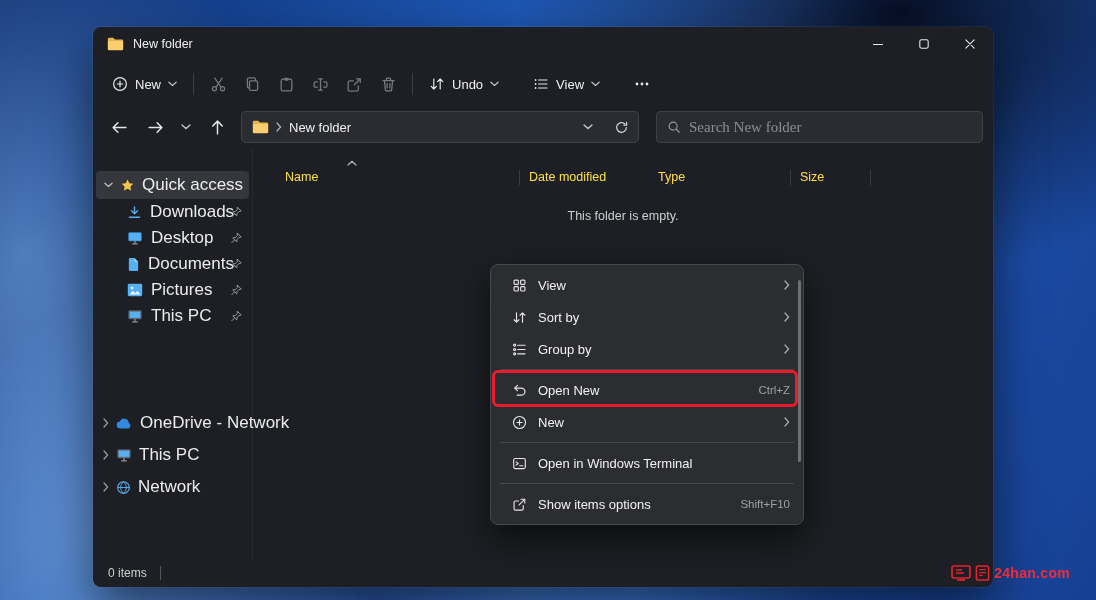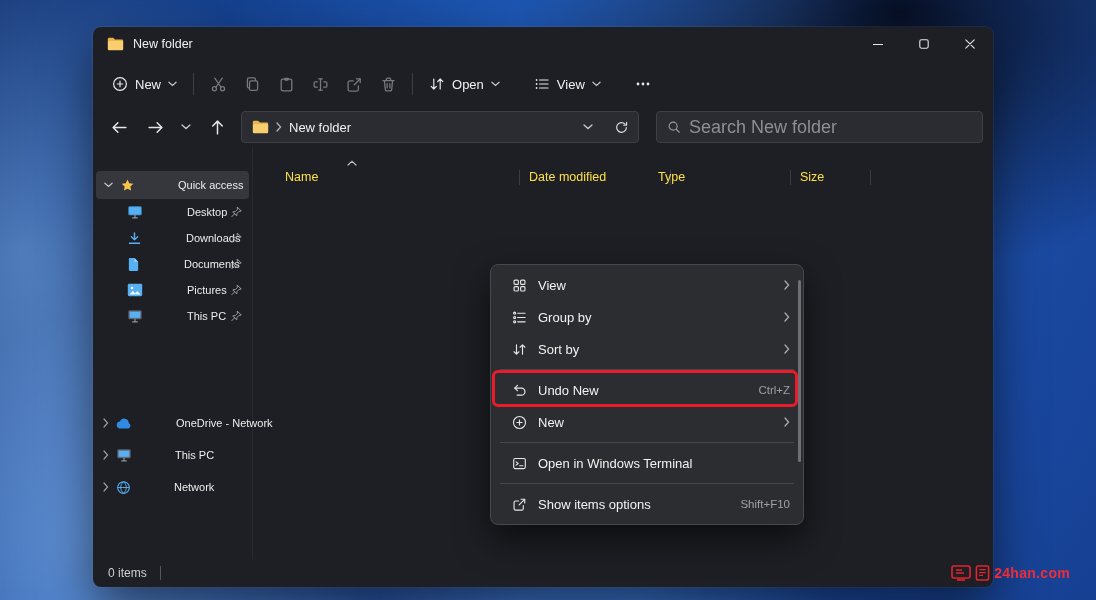--- a/index.html
+++ b/index.html
@@ -39,29 +39,29 @@
   .navrow { height:40px; display:flex; align-items:center; padding:0 10px; gap:4px; flex:none; }
   .nav-btn { width:32px; height:32px; display:flex; align-items:center; justify-content:center; border-radius:4px; }
   .nav-btn.small { width:22px; }
   .addressbar { width:398px; height:32px; background:#2a2c31; border:1px solid #3e4046; border-radius:4px;
     display:flex; align-items:center; padding:0 4px 0 10px; gap:7px; margin-left:4px; }
   .addr-text { font-size:13px; color:#f0f0f0; white-space:nowrap; }
   .addr-spacer { flex:1; }
   .addr-btn { width:26px; height:26px; display:flex; align-items:center; justify-content:center; border-radius:4px; }
   .searchbar { flex:1; height:32px; background:#2a2c31; border:1px solid #3e4046; border-radius:4px;
     display:flex; align-items:center; padding:0 10px; gap:8px; margin-left:13px; }
-  .search-input { flex:1; background:transparent; border:none; outline:none; color:#fef9c3; font-size:18px; font-family:Liberation Sans, sans-serif; }
+  .search-input { flex:1; background:transparent; border:none; outline:none; color:#fef9c3; font-size:15px; font-family:Liberation Serif, serif; }
   .search-input::placeholder { color:#8d8f94; }
 
   .body { flex:1; display:flex; min-height:0; }
   .sidebar { width:160px; flex:none; padding-top:24px; position:relative;
     border-right:1px solid rgba(255,255,255,.05); }
   .qa-row { height:28px; display:flex; align-items:center; gap:7px; margin:0 3px; padding:0 8px;
     background:#35373c; border-radius:4px; }
-  .side-label { font-size:11px; color:#ececec; white-space:nowrap;margin-left:36px; }
+  .side-label { font-size:17px; color:#ececec; white-space:nowrap; }
   .side-row { height:26px; display:flex; align-items:center; gap:8px; padding-left:34px; position:relative; }
   .side-row .pin { position:absolute; right:9px; top:50%; transform:translateY(-50%); display:flex; }
   .tree-gap { height:78px; }
   .tree-row { height:32px; display:flex; align-items:center; gap:7px; padding-left:10px; }
 
   .main { flex:1; position:relative; }
   .col-headers { position:absolute; left:8px; right:6px; top:18px; height:26px; font-size:12.5px; color:#fde047; }
   .col-label { position:absolute; top:5px; white-space:nowrap; }
   .col-sep { position:absolute; top:5px; width:1px; height:15px; background:#3c3d42; }
   .sort-caret { position:absolute; top:-5px; left:86px; display:flex; }
@@ -199,21 +199,21 @@
           </span>
       </div>
       <div class="tb-sep"></div>
       <div class="tb-btn">
         <span style="display:flex">
             <svg width="16" height="16" viewBox="0 0 16 16" fill="none" stroke="#e8e8e8" stroke-width="1.2" stroke-linecap="round" stroke-linejoin="round">
               <path d="M4.8 3v10M4.8 13L2.2 10.4M4.8 13l2.6-2.6"></path>
               <path d="M11.2 13V3M11.2 3L8.6 5.6M11.2 3l2.6 2.6"></path>
             </svg>
           </span>
-        <span>Open</span>
+        <span>Undo</span>
         <span style="display:flex">
             <svg width="9" height="6" viewBox="0 0 10 6">
               <path d="M1 1l4 3.6L9 1" fill="none" stroke="#c8c8c8" stroke-width="1.3" stroke-linecap="round"></path>
             </svg>
           </span>
       </div>
       <div class="tb-gap"></div>
       <div class="tb-btn">
         <span style="display:flex">
             <svg width="16" height="16" viewBox="0 0 16 16" fill="none" stroke="#e8e8e8" stroke-width="1.2" stroke-linecap="round">
@@ -323,41 +323,41 @@
           <span style="display:flex">
               <svg width="15" height="15" viewBox="0 0 16 16">
                 <path d="M8 1.6l1.9 3.9 4.3.6-3.1 3 .7 4.3L8 11.4l-3.8 2 .7-4.3-3.1-3 4.3-.6z" fill="#f6c64c"></path>
               </svg>
             </span>
           <span class="side-label">Quick access</span>
         </div>
 
         <div class="side-row">
           <span style="display:flex">
-              <svg width="16" height="16" viewBox="0 0 16 16">
-                <rect x="1.6" y="2.6" width="12.8" height="8.4" rx="1" fill="#57b0f2" stroke="#2e7cc0" stroke-width=".7"></rect>
-                <path d="M5.6 13.8h4.8M8 11v2.8" stroke="#8f9298" stroke-width="1.2" stroke-linecap="round"></path>
-              </svg>
-            </span>
-          <span class="side-label">Desktop</span>
+              <svg width="15" height="15" viewBox="0 0 16 16" fill="none" stroke="#57b0f2" stroke-width="1.5" stroke-linecap="round" stroke-linejoin="round">
+                <path d="M8 2v7.4M8 9.4L4.6 6M8 9.4L11.4 6"></path>
+                <path d="M2.6 13h10.8"></path>
+              </svg>
+            </span>
+          <span class="side-label">Downloads</span>
           <span class="pin">
               <svg width="13" height="13" viewBox="0 0 16 16" fill="none" stroke="#9b9da2" stroke-width="1.2" stroke-linecap="round" stroke-linejoin="round">
                 <path d="M9.2 2.2l4.6 4.6-2.9.7-2.2 2.2-.4 3.1-4.9-4.9 3.1-.4 2.2-2.2z"></path>
                 <path d="M5.4 10.6L2.2 13.8"></path>
               </svg>
             </span>
         </div>
         <div class="side-row">
           <span style="display:flex">
-              <svg width="15" height="15" viewBox="0 0 16 16" fill="none" stroke="#57b0f2" stroke-width="1.5" stroke-linecap="round" stroke-linejoin="round">
-                <path d="M8 2v7.4M8 9.4L4.6 6M8 9.4L11.4 6"></path>
-                <path d="M2.6 13h10.8"></path>
-              </svg>
-            </span>
-          <span class="side-label">Downloads</span>
+              <svg width="16" height="16" viewBox="0 0 16 16">
+                <rect x="1.6" y="2.6" width="12.8" height="8.4" rx="1" fill="#57b0f2" stroke="#2e7cc0" stroke-width=".7"></rect>
+                <path d="M5.6 13.8h4.8M8 11v2.8" stroke="#8f9298" stroke-width="1.2" stroke-linecap="round"></path>
+              </svg>
+            </span>
+          <span class="side-label">Desktop</span>
           <span class="pin">
               <svg width="13" height="13" viewBox="0 0 16 16" fill="none" stroke="#9b9da2" stroke-width="1.2" stroke-linecap="round" stroke-linejoin="round">
                 <path d="M9.2 2.2l4.6 4.6-2.9.7-2.2 2.2-.4 3.1-4.9-4.9 3.1-.4 2.2-2.2z"></path>
                 <path d="M5.4 10.6L2.2 13.8"></path>
               </svg>
             </span>
         </div>
         <div class="side-row">
           <span style="display:flex">
               <svg width="13" height="15" viewBox="0 0 14 16">
@@ -461,20 +461,21 @@
             </span>
           <span class="col-label" style="left:24px">Name</span>
           <span class="col-sep" style="left:258px"></span>
           <span class="col-label" style="left:268px">Date modified</span>
           <span class="col-sep" style="left:409px"></span>
           <span class="col-label" style="left:397px">Type</span>
           <span class="col-sep" style="left:529px"></span>
           <span class="col-label" style="left:539px">Size</span>
           <span class="col-sep" style="left:609px"></span>
         </div>
+        <div class="empty-msg">This folder is empty.</div>
       </div>
     </div>
 
     <div class="statusbar">
       <span>0 items</span>
       <span class="status-sep"></span>
     </div>
   </div>
 
   <div class="context-menu">
@@ -489,57 +490,57 @@
         </span>
       <span class="menu-label">View</span>
       <span class="mi-chevron">
           <svg width="6" height="10" viewBox="0 0 6 10">
             <path d="M1 1l3.6 4L1 9" fill="none" stroke="#b0b0b0" stroke-width="1.2" stroke-linecap="round"></path>
           </svg>
         </span>
     </div>
     <div class="menu-item">
       <span class="mi">
+          <svg width="15" height="15" viewBox="0 0 16 16" fill="none" stroke="#e6e6e6" stroke-width="1.2" stroke-linecap="round" stroke-linejoin="round">
+            <path d="M4.8 3v10M4.8 13L2.2 10.4M4.8 13l2.6-2.6"></path>
+            <path d="M11.2 13V3M11.2 3L8.6 5.6M11.2 3l2.6 2.6"></path>
+          </svg>
+        </span>
+      <span class="menu-label">Sort by</span>
+      <span class="mi-chevron">
+          <svg width="6" height="10" viewBox="0 0 6 10">
+            <path d="M1 1l3.6 4L1 9" fill="none" stroke="#b0b0b0" stroke-width="1.2" stroke-linecap="round"></path>
+          </svg>
+        </span>
+    </div>
+    <div class="menu-item">
+      <span class="mi">
           <svg width="15" height="15" viewBox="0 0 16 16" fill="none" stroke="#e6e6e6" stroke-width="1.2" stroke-linecap="round">
             <path d="M6 3.4h8M6 8h8M6 12.6h8"></path>
             <circle cx="2.8" cy="3.4" r="1.1"></circle>
             <circle cx="2.8" cy="8" r="1.1"></circle>
             <circle cx="2.8" cy="12.6" r="1.1"></circle>
           </svg>
         </span>
       <span class="menu-label">Group by</span>
       <span class="mi-chevron">
           <svg width="6" height="10" viewBox="0 0 6 10">
             <path d="M1 1l3.6 4L1 9" fill="none" stroke="#b0b0b0" stroke-width="1.2" stroke-linecap="round"></path>
           </svg>
         </span>
     </div>
-    <div class="menu-item">
-      <span class="mi">
-          <svg width="15" height="15" viewBox="0 0 16 16" fill="none" stroke="#e6e6e6" stroke-width="1.2" stroke-linecap="round" stroke-linejoin="round">
-            <path d="M4.8 3v10M4.8 13L2.2 10.4M4.8 13l2.6-2.6"></path>
-            <path d="M11.2 13V3M11.2 3L8.6 5.6M11.2 3l2.6 2.6"></path>
-          </svg>
-        </span>
-      <span class="menu-label">Sort by</span>
-      <span class="mi-chevron">
-          <svg width="6" height="10" viewBox="0 0 6 10">
-            <path d="M1 1l3.6 4L1 9" fill="none" stroke="#b0b0b0" stroke-width="1.2" stroke-linecap="round"></path>
-          </svg>
-        </span>
-    </div>
     <div class="menu-sep"></div>
     <div class="menu-item">
       <span class="mi">
           <svg width="15" height="15" viewBox="0 0 16 16" fill="none" stroke="#e6e6e6" stroke-width="1.3" stroke-linecap="round" stroke-linejoin="round">
             <path d="M3 5.4h7a3.8 3.8 0 110 7.6H5.5"></path>
             <path d="M5.8 2.6L3 5.4l2.8 2.8"></path>
           </svg>
         </span>
-      <span class="menu-label">Undo New</span>
+      <span class="menu-label">Open New</span>
       <span class="menu-shortcut">Ctrl+Z</span>
     </div>
     <div class="menu-item">
       <span class="mi">
           <svg width="15" height="15" viewBox="0 0 16 16" fill="none" stroke="#e6e6e6" stroke-width="1.2">
             <circle cx="8" cy="8" r="6.4"></circle>
             <path d="M8 4.8v6.4M4.8 8h6.4"></path>
           </svg>
         </span>
       <span class="menu-label">New</span>

